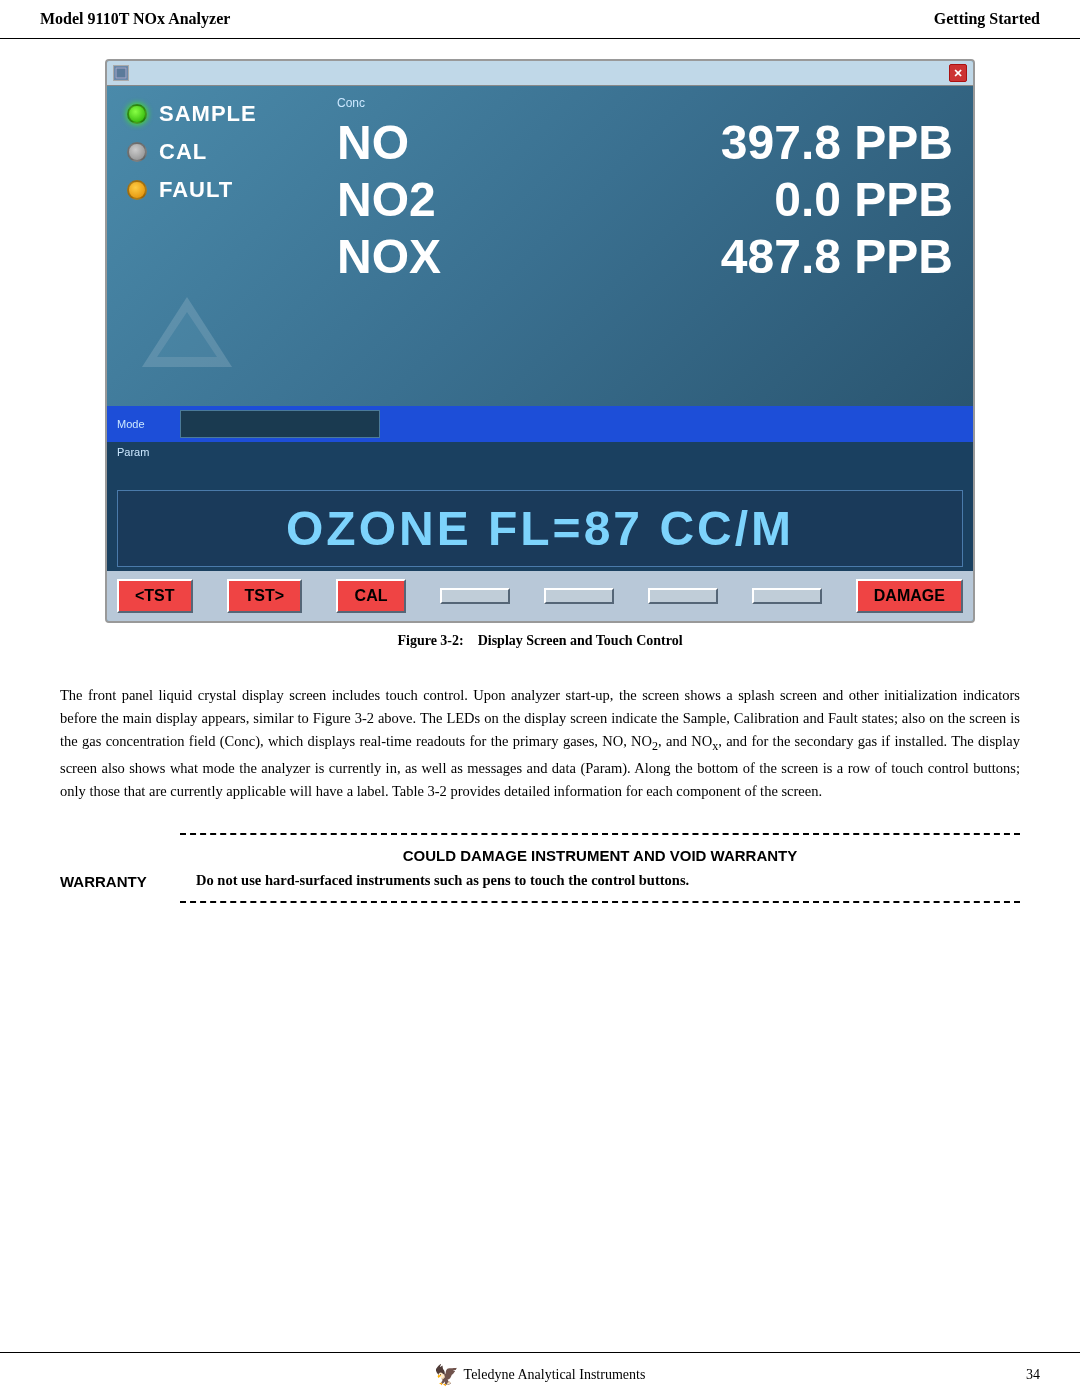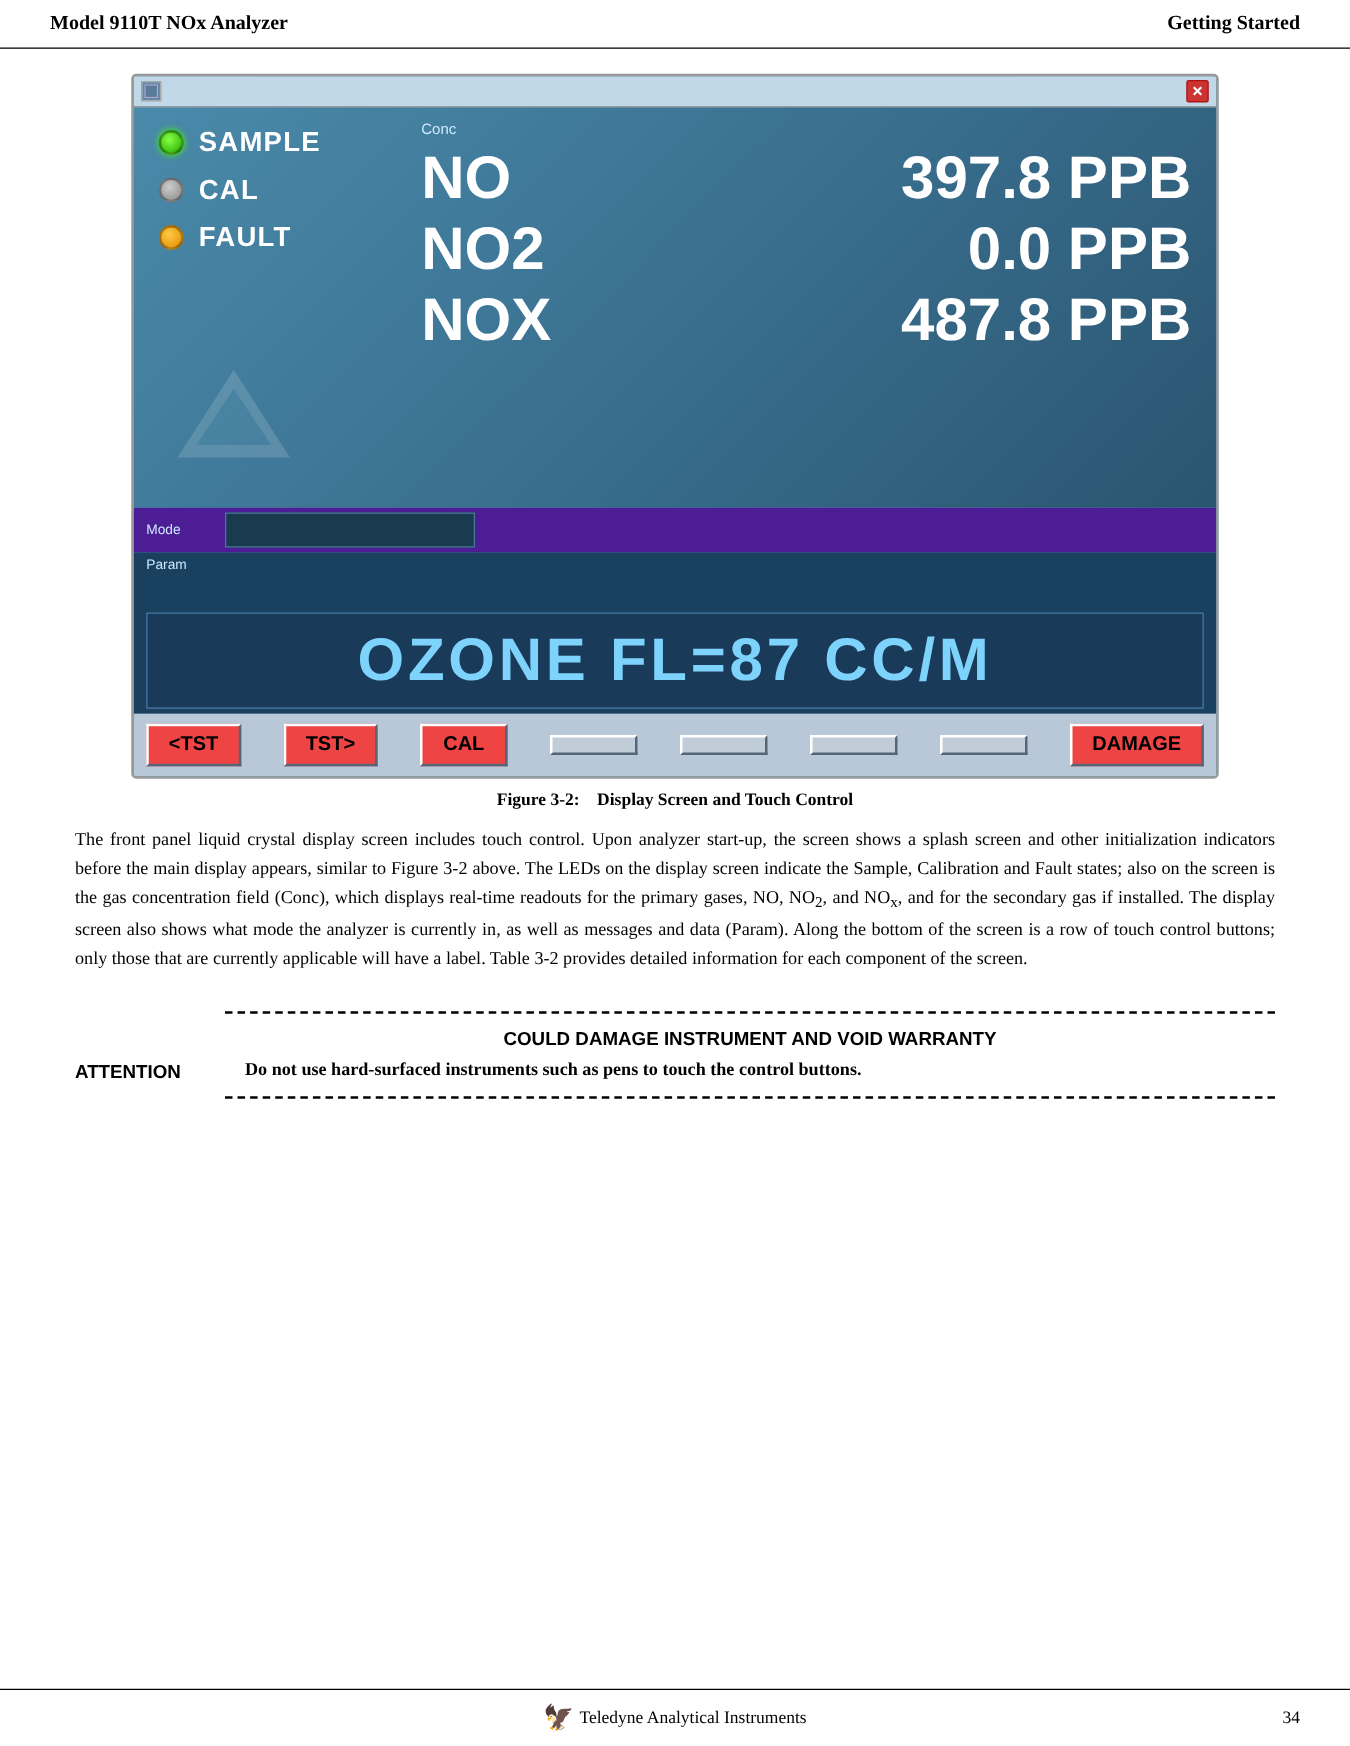--- a/index.html
+++ b/index.html
@@ -171,21 +171,21 @@
     .gas-value {
       font-family: Arial, sans-serif;
       font-size: 48px;
       font-weight: bold;
       color: #fff;
       text-align: center;
     }
 
     
     .mode-section {
-      background: #4c1d95;
+      background: #1d4ed8;
       padding: 4px 10px;
       display: flex;
       align-items: center;
       gap: 23px;
     }
     .mode-label {
       font-size: 11px;
       color: #cce8ff;
       font-family: Arial, sans-serif;
       min-width: 40px;
@@ -263,21 +263,21 @@
       color: transparent;
     }
     .ctrl-btn.setup {
       min-width: 80px;
     }
 
     
     .figure-caption {
       text-align: center;
       font-size: 14px;
-      margin-bottom: 12px;
+      margin-bottom: 35px;
     }
     .figure-caption strong {
       font-weight: bold;
     }
 
     
     .body-text {
       font-size: 14.5px;
       line-height: 1.6;
       text-align: justify;
@@ -427,21 +427,21 @@
     shows a splash screen and other initialization indicators before the main display appears, similar to
     Figure 3-2 above. The LEDs on the display screen indicate the Sample, Calibration and Fault states; also
     on the screen is the gas concentration field (Conc), which displays real-time readouts for the primary
     gases, NO, NO<sub>2</sub>, and NO<sub>x</sub>, and for the secondary gas if installed. The display screen also shows what
     mode the analyzer is currently in, as well as messages and data (Param). Along the bottom of the screen
     is a row of touch control buttons; only those that are currently applicable will have a label. Table 3-2
     provides detailed information for each component of the screen.
   </p>
 
   <div class="attention-container">
-    <div class="attention-label">ATTENTION</div>
+    <div class="attention-label">WARRANTY</div>
     <div class="attention-box">
       <div class="attention-title">COULD DAMAGE INSTRUMENT AND VOID WARRANTY</div>
       <div class="attention-body">Do not use hard-surfaced instruments such as pens to touch the control buttons.</div>
     </div>
   </div>
 
 </div>
 
 <div class="page-footer">
   <span class="footer-icon">

